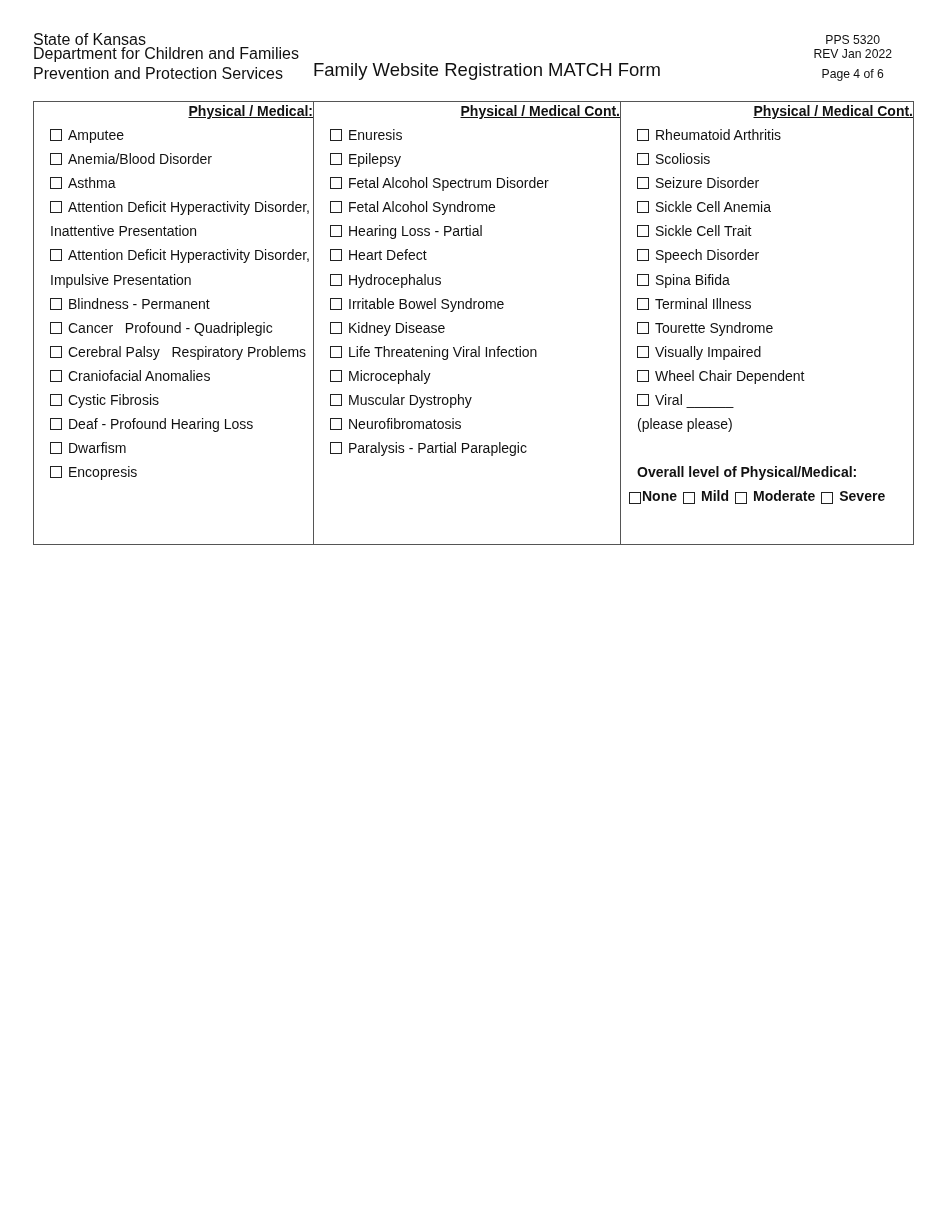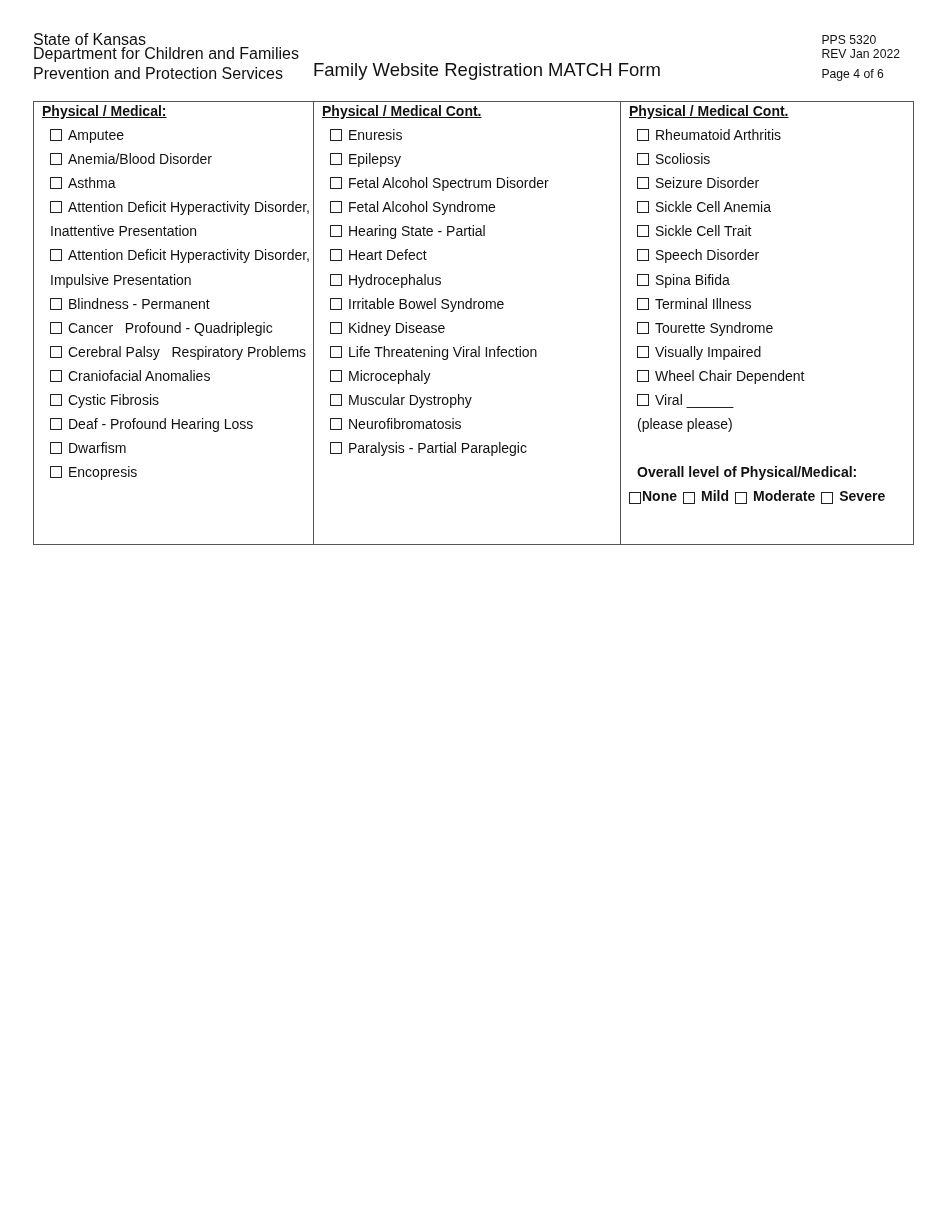--- a/index.html
+++ b/index.html
@@ -3,33 +3,33 @@
   <meta charset="utf-8">
   <style>
     html, body { margin: 0; padding: 0; background: #ffffff; }
     body {
       width: 950px; height: 1230px; position: relative; overflow: hidden;
       font-family: "Liberation Sans", sans-serif; color: #111111;
     }
     .hdr-left { position: absolute; left: 33px; top: 33px; font-size: 16px; line-height: 14px; }
     .hdr-left div { white-space: nowrap; }
     .hdr-left .l3 { margin-top: 6px; }
-    .hdr-right { position: absolute; right: 50px; top: 33px; font-size: 12.2px; line-height: 14px; text-align: left; }
+    .hdr-right { position: absolute; right: 58px; top: 33px; font-size: 12.2px; line-height: 14px; text-align: center; }
     .hdr-right .l3 { margin-top: 6px; }
     .title { position: absolute; left: 313px; top: 59px; font-size: 18.5px; line-height: 22px; white-space: nowrap; }
 
     .grid {
       position: absolute; left: 33px; top: 101px; width: 879px; height: 442px;
       border: 1px solid #555555; display: flex;
     }
     .col { position: relative; box-sizing: border-box; padding-left: 8px; padding-top: 1px; }
     .col1 { width: 280px; border-right: 1px solid #555555; }
     .col2 { width: 307px; border-right: 1px solid #555555; }
     .col3 { flex: 1; }
-    .col-head { font-weight: bold; text-decoration: underline; font-size: 14px; line-height: 17px; margin-bottom: 7px; white-space: nowrap; }
+    .col-head { font-weight: bold; text-decoration: underline; font-size: 14px; line-height: 17px; margin-bottom: 7px; white-space: nowrap; text-align: right; }
     .row { font-size: 14px; line-height: 17px; height: 24.1px; display: flex; align-items: flex-start; white-space: nowrap; margin-left: 8px; }
     .cb {
       display: inline-block; width: 12px; height: 12px; border: 1px solid #222222;
       box-sizing: border-box; margin-right: 6px; margin-top: 2px; flex: none; background: #fff;
     }
     .gap { height: 24.1px; }
     .bold { font-weight: bold; }
     .levels { display: flex; align-items: flex-start; font-weight: bold; font-size: 14px; line-height: 17px; white-space: nowrap; }
     .levels .cb { margin-right: 2px; }
     .levels .opt { display: inline-flex; align-items: center; margin-right: 6px; }
@@ -128,21 +128,21 @@
     <div class="row">
         <span class="cb"></span>
         <span>Fetal Alcohol Spectrum Disorder</span>
       </div>
     <div class="row">
         <span class="cb"></span>
         <span>Fetal Alcohol Syndrome</span>
       </div>
     <div class="row">
         <span class="cb"></span>
-        <span>Hearing State - Partial</span>
+        <span>Hearing Loss - Partial</span>
       </div>
     <div class="row">
         <span class="cb"></span>
         <span>Heart Defect</span>
       </div>
     <div class="row">
         <span class="cb"></span>
         <span>Hydrocephalus</span>
       </div>
     <div class="row">

